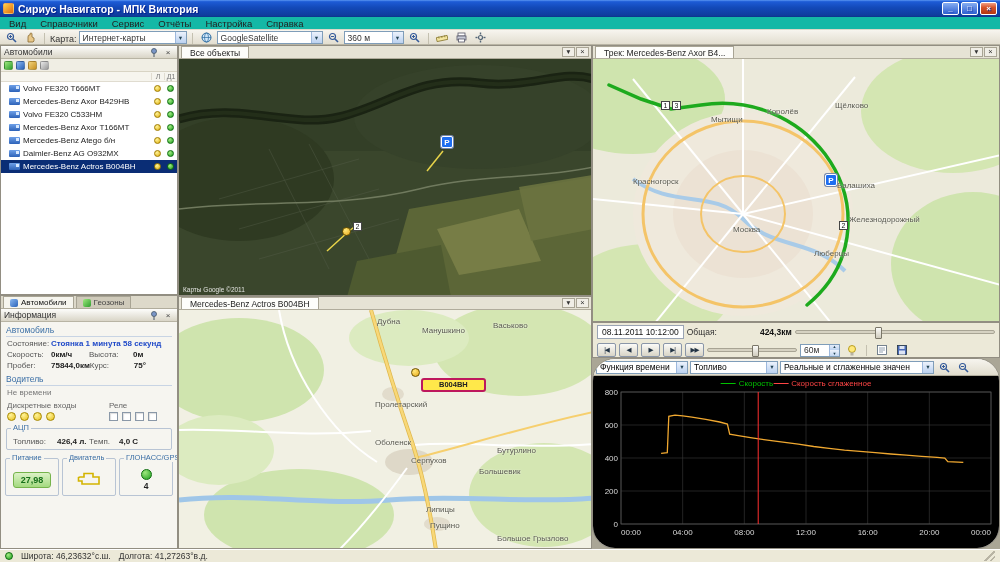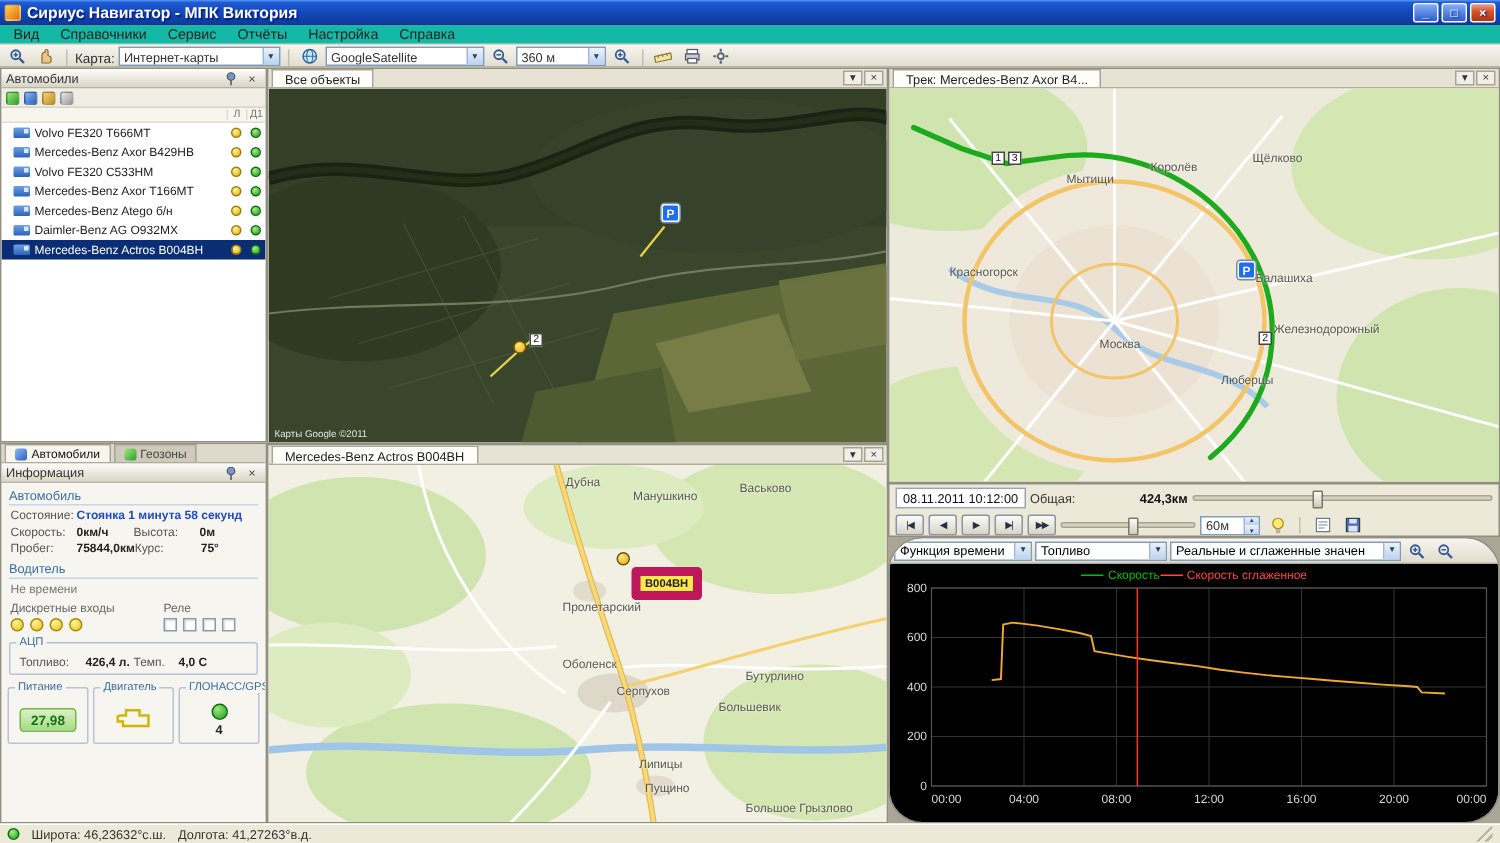--- a/index.html
+++ b/index.html
@@ -47,22 +47,22 @@
   .map-winbtn{width:13px;height:10px;font-size:7.5px;display:flex;align-items:center;justify-content:center;
     border:1px solid #a8a494;background:#f0eee6;color:#333;line-height:1;}
   .map-body{position:absolute;top:13px;left:0;right:0;bottom:0;overflow:hidden;background:#e8e6d8;}
   .mapsvg{position:absolute;left:0;top:0;}
   .map-label{position:absolute;font-size:8px;color:#58584e;white-space:nowrap;pointer-events:none;text-shadow:0 0 2px #fff;}
   .mk-num{position:absolute;min-width:9px;height:9px;background:#fff;border:1px solid #444;font-size:7px;
     display:flex;align-items:center;justify-content:center;color:#111;padding:0 1px;}
   .mk-p{position:absolute;width:12px;height:12px;background:#1e6ef0;color:#fff;font-size:8px;font-weight:bold;
     border:1px solid #fff;border-radius:2px;display:flex;align-items:center;justify-content:center;box-shadow:0 0 0 1px #7788aa;}
   .mk-dot{position:absolute;width:9px;height:9px;border-radius:50%;background:radial-gradient(circle at 35% 30%,#ffe87a,#e8a818);border:1.5px solid #6a5200;}
-  .mk-callout{position:absolute;background:#ffe84a;border:6px solid #be185d;border-radius:3px;font-size:7.5px;font-weight:bold;
-    color:#222;padding:0 3px;line-height:10px;}
+  .mk-callout{position:absolute;background:#ffe84a;border:2px solid #be185d;border-radius:3px;font-size:7.5px;font-weight:bold;
+    color:#222;padding:0 16px;line-height:10px;}
   .copyright{position:absolute;left:4px;bottom:2px;font-size:6.5px;color:#fff;opacity:.85;}
 
   
   .veh-toolbar{height:13px;display:flex;align-items:center;gap:3px;padding:0 3px;border-bottom:1px solid #d8d4c4;background:#f0eee4;}
   .mini-icon{width:9px;height:9px;border-radius:2px;border:1px solid #0003;flex:none;}
   .veh-cols{height:10px;display:flex;align-items:center;font-size:7px;color:#777;border-bottom:1px solid #e0dcd0;background:#f6f5ee;}
   .veh-cols .sp{flex:1;}
   .veh-cols .cc{width:13px;text-align:center;border-left:1px solid #e0dcd0;}
   .veh-list{position:absolute;top:36px;left:0;right:0;bottom:0;background:#fff;}
   .veh-row{height:13px;display:flex;align-items:center;font-size:8px;padding-left:8px;color:#222;cursor:default;}

